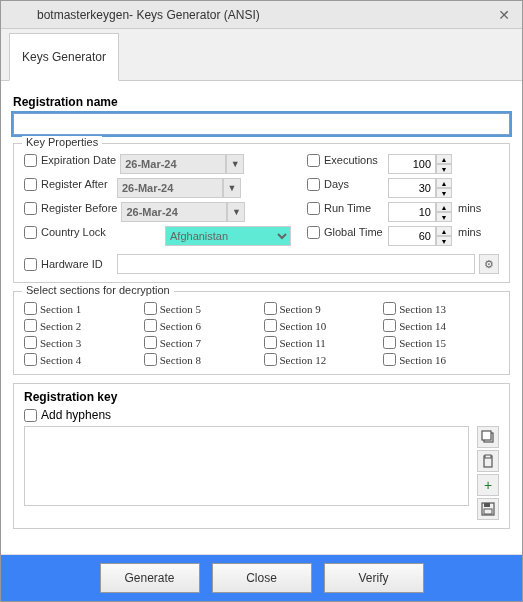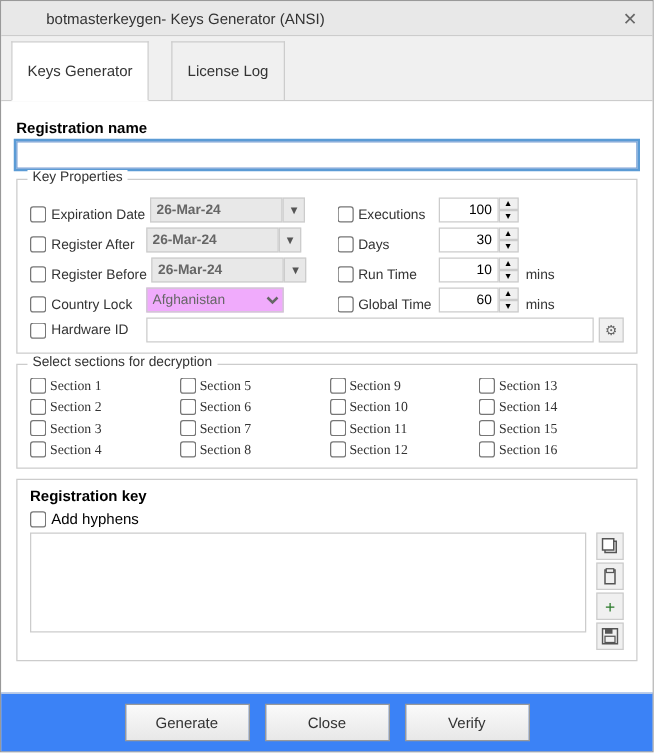--- a/index.html
+++ b/index.html
@@ -108,21 +108,21 @@
       color: #333;
     }
     .key-props-grid {
       display: grid;
       grid-template-columns: 1fr 1fr;
       gap: 4px 16px;
       margin-top: 4px;
     }
     .prop-row {
       display: flex;
-      align-items: flex-end;
+      align-items: flex-start;
       gap: 4px;
       height: 24px;
     }
     .prop-checkbox {
       width: 13px;
       height: 13px;
       cursor: pointer;
       flex-shrink: 0;
     }
     .prop-label {
@@ -184,26 +184,27 @@
       align-items: center;
       justify-content: center;
       padding: 0;
     }
     .mins-label {
       font-size: 11px;
       color: #333;
       margin-left: 2px;
     }
     .country-select {
-      width: 110px;
-      height: 20px;
-      border: 1px solid #ccc;
-      background: #f0abfc;
+      width: 126px;
+      height: 20px;
+      border: 1px solid #ccc;
+      background: #5eead4;
       font-size: 11px;
       color: #666;
+      margin-left: 48px;
     }
     .hwid-row {
       display: flex;
       align-items: center;
       gap: 4px;
       margin-top: 4px;
     }
     .hwid-input {
       flex: 1;
       height: 20px;
@@ -331,21 +332,20 @@
 
 <div class="window">
 
   <div class="title-bar">
     <span class="title-bar-text">botmasterkeygen- Keys Generator (ANSI)</span>
     <button class="title-bar-close">✕</button>
   </div>
 
   <div class="tab-bar">
     <div class="tab active">Keys Generator</div>
-    <div class="tab">License Log</div>
   </div>
 
   <div class="content">
 
     
     <label class="field-label">Registration name</label>
     <input type="text" class="reg-name-input" style="">
 
     
     <div class="group-box">

